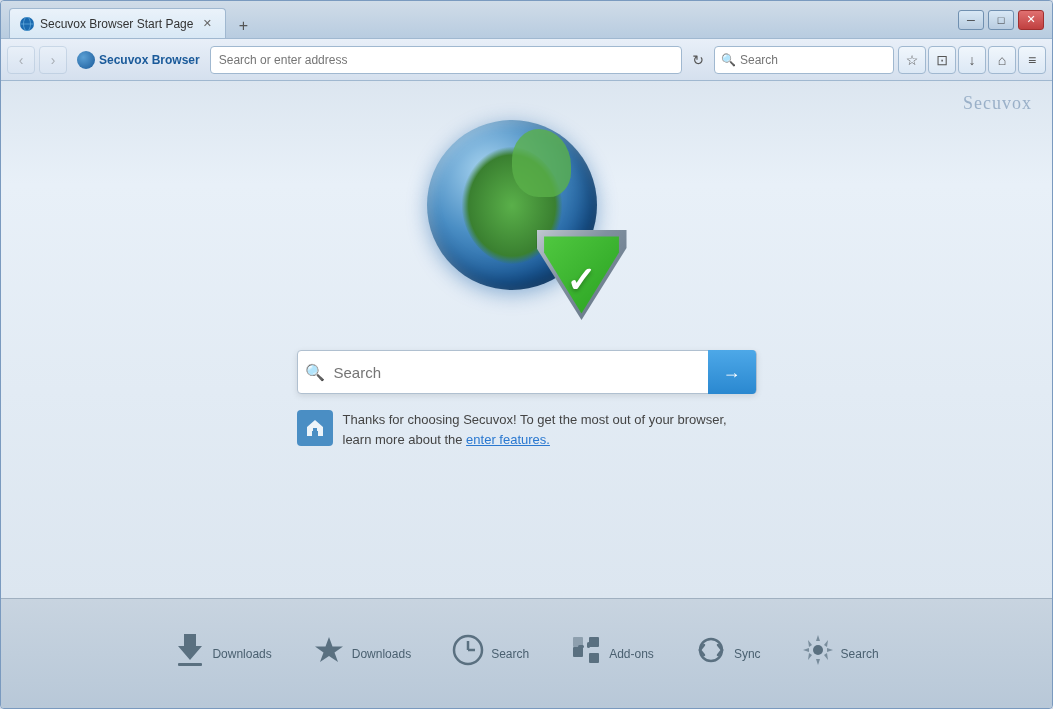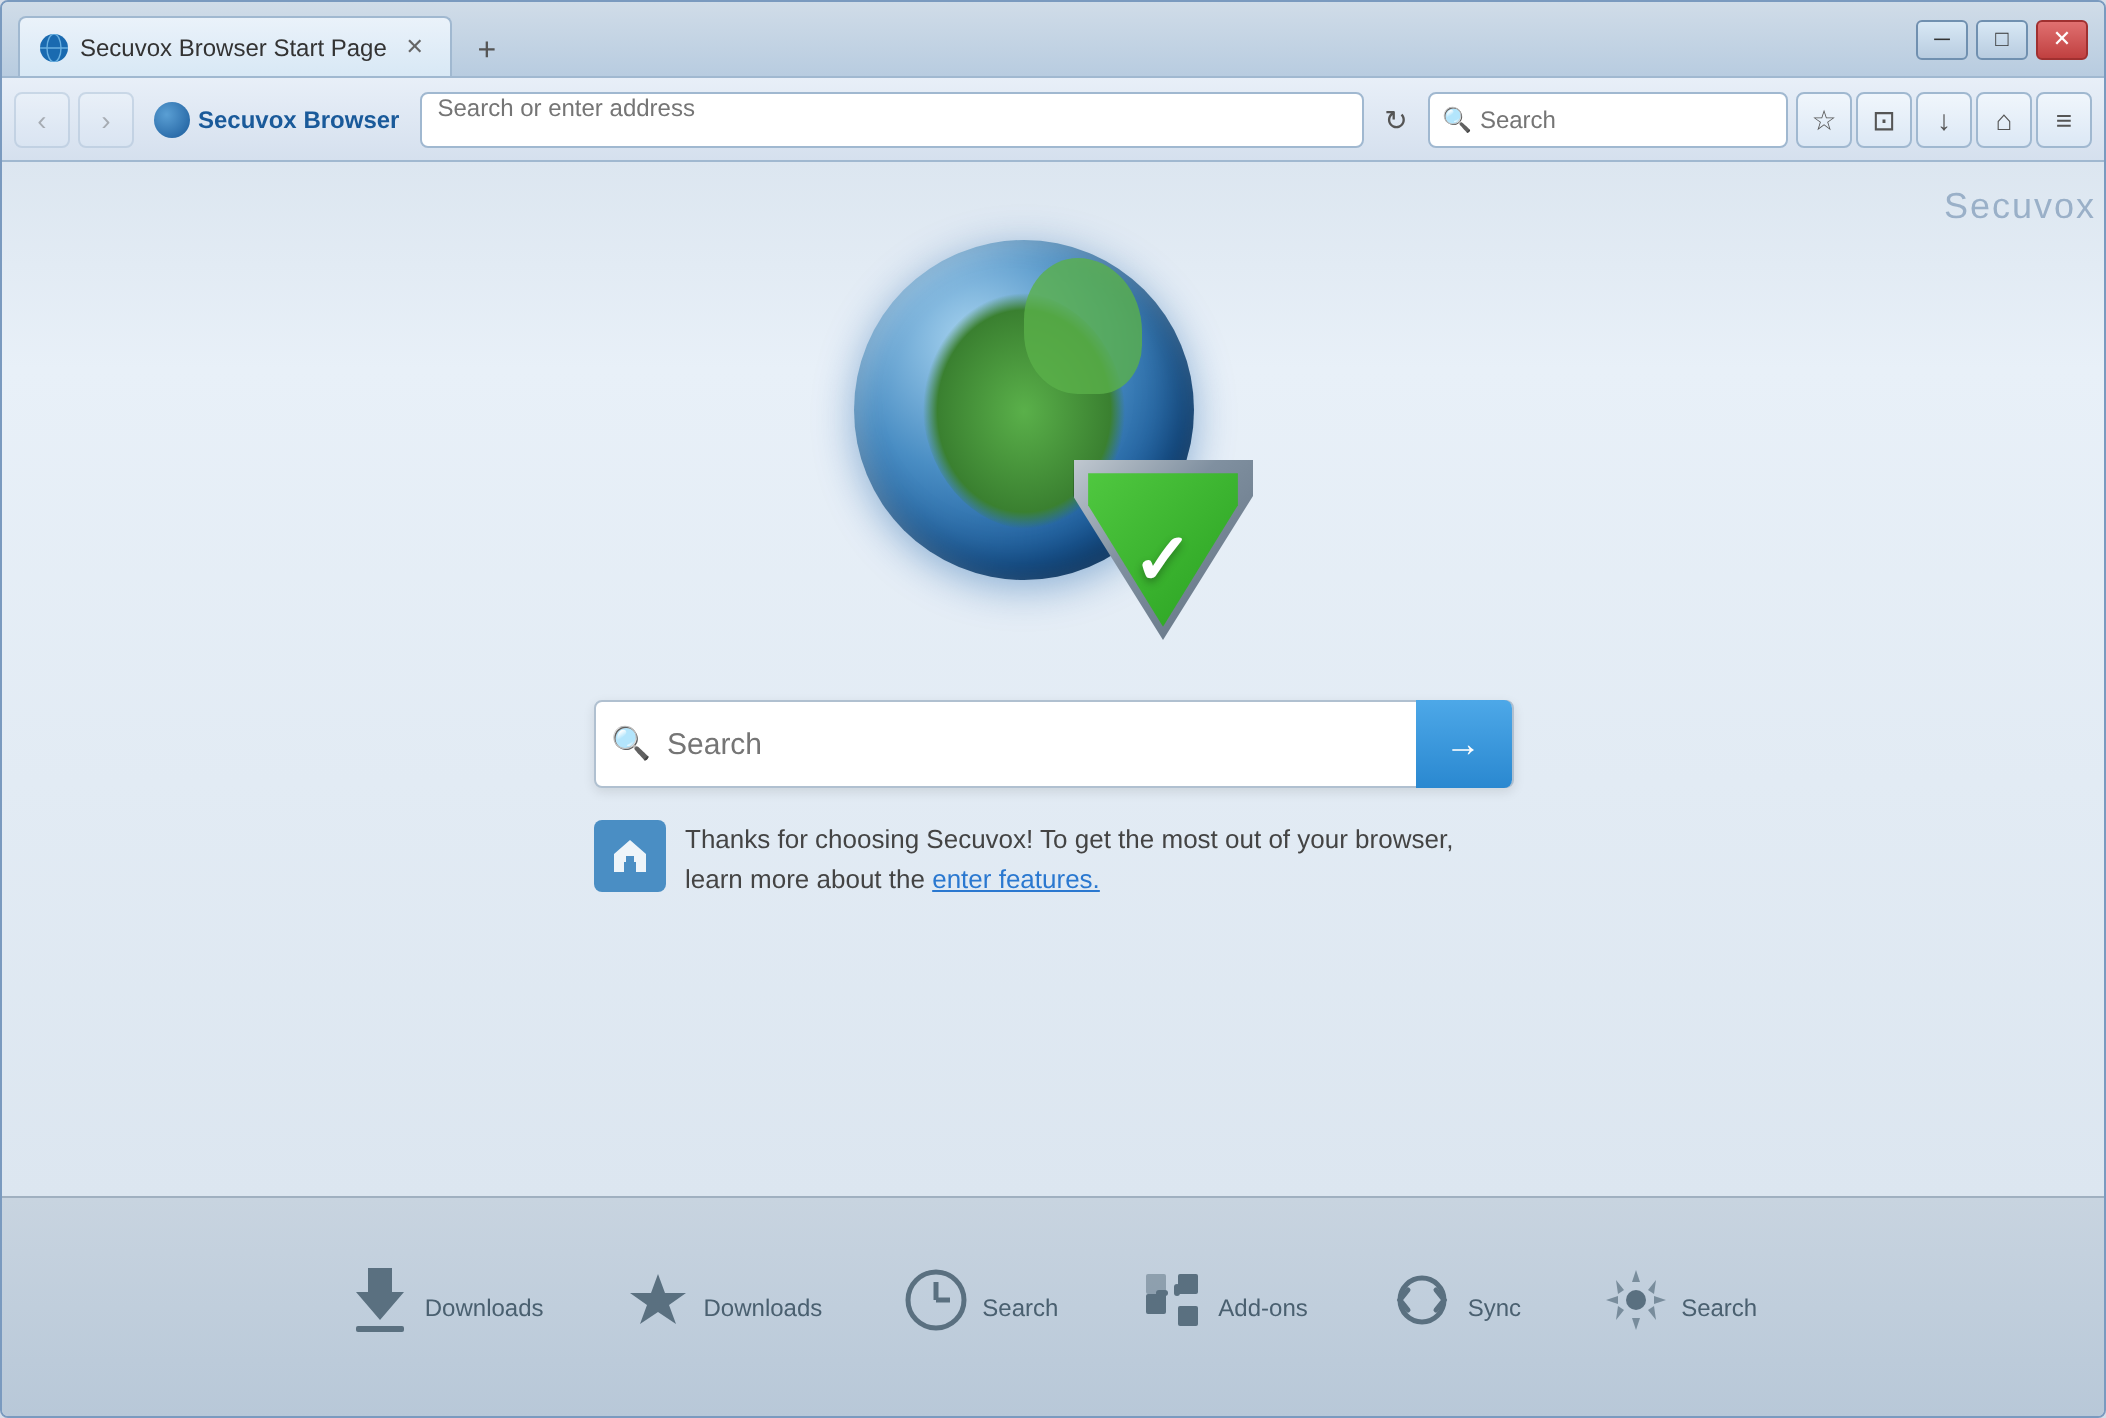--- a/index.html
+++ b/index.html
@@ -18,31 +18,31 @@
     .win-btn { width: 26px; height: 20px; border: 1px solid #7090b0; border-radius: 3px; display: flex; align-items: center; justify-content: center; cursor: pointer; font-size: 11px; background: linear-gradient(to bottom, #d8e8f5, #b8cce0); color: #333; }
     .win-btn.close { background: linear-gradient(to bottom, #e07070, #c04040); border-color: #a03030; color: white; }
 
     
     .nav-bar { background: linear-gradient(to bottom, #e8eff8, #d5e0ee); height: 42px; display: flex; align-items: center; padding: 0 6px; gap: 4px; border-bottom: 1px solid #a0b8d0; }
     .nav-btn { width: 28px; height: 28px; border: 1px solid #a0b8d0; border-radius: 4px; background: linear-gradient(to bottom, #f0f6fc, #dce8f5); display: flex; align-items: center; justify-content: center; cursor: pointer; color: #555; font-size: 14px; }
     .nav-btn:disabled, .nav-btn.disabled { opacity: 0.4; cursor: default; }
     .nav-logo { display: flex; align-items: center; gap: 4px; padding: 2px 6px; }
     .nav-logo-icon { width: 18px; height: 18px; border-radius: 50%; background: radial-gradient(circle at 35% 35%, #5a9fd4, #1a5a9a); }
     .nav-logo-text { font-size: 12px; font-weight: bold; color: #1a5a9a; }
-    .address-bar { flex: 1; height: 28px; border: 1px solid #a0b8d0; border-radius: 4px; background: white; display: flex; align-items: flex-start; padding: 0 8px; font-size: 12px; color: #666; }
+    .address-bar { flex: 1; height: 28px; border: 1px solid #a0b8d0; border-radius: 4px; background: white; display: flex; align-items: center; padding: 0 8px; font-size: 12px; color: #666; }
     .address-bar input { border: none; outline: none; flex: 1; font-size: 12px; color: #555; background: transparent; }
     .reload-btn { width: 24px; height: 24px; display: flex; align-items: center; justify-content: center; cursor: pointer; color: #555; font-size: 14px; }
     .search-bar { width: 180px; height: 28px; border: 1px solid #a0b8d0; border-radius: 4px; background: white; display: flex; align-items: center; padding: 0 6px; gap: 4px; }
     .search-bar input { border: none; outline: none; flex: 1; font-size: 12px; color: #555; background: transparent; }
     .nav-actions { display: flex; gap: 2px; }
     .nav-action-btn { width: 28px; height: 28px; border: 1px solid #a0b8d0; border-radius: 4px; background: linear-gradient(to bottom, #f0f6fc, #dce8f5); display: flex; align-items: center; justify-content: center; cursor: pointer; color: #555; font-size: 14px; }
 
     
     .main-content { flex: 1; background: linear-gradient(to bottom, #dce6f0 0%, #e8f0f8 20%, #dce6f0 100%); display: flex; flex-direction: column; align-items: center; justify-content: center; position: relative; padding-bottom: 110px; }
-    .brand-label { position: absolute; top: 12px; right: 4px; font-size: 18px; color: #9ab0c8; font-weight: 300; letter-spacing: 1px; }
+    .brand-label { position: absolute; top: 12px; right: 20px; font-size: 18px; color: #9ab0c8; font-weight: 300; letter-spacing: 1px; font-family: Liberation Serif, serif; }
 
     
     .logo-container { position: relative; width: 200px; height: 200px; margin-bottom: 30px; }
     .globe { width: 170px; height: 170px; border-radius: 50%; background: radial-gradient(circle at 35% 30%, #a8d4f0, #4a8ec4 40%, #1a5a9a 70%, #0a3060); position: relative; overflow: hidden; box-shadow: 0 4px 20px rgba(0,80,160,0.4), inset -8px -8px 20px rgba(0,0,0,0.3), inset 4px 4px 12px rgba(255,255,255,0.3); }
     .globe::before { content: ''; position: absolute; top: 15%; left: 20%; width: 60%; height: 70%; background: radial-gradient(ellipse, #5ab04a 0%, #3a8030 60%, transparent 70%); border-radius: 40% 60% 50% 60%; }
     .globe::after { content: ''; position: absolute; top: 5%; left: 50%; width: 35%; height: 40%; background: #5ab04a; border-radius: 50% 60% 40% 50%; opacity: 0.8; }
     .shield { position: absolute; bottom: 0; right: 0; width: 90px; height: 100px; }
     .shield-body { width: 90px; height: 90px; background: linear-gradient(135deg, #c0c8d0 0%, #8090a0 40%, #607080 100%); clip-path: polygon(50% 100%, 0% 20%, 0% 0%, 100% 0%, 100% 20%); position: absolute; bottom: 0; box-shadow: 0 4px 12px rgba(0,0,0,0.4); }
     .shield-inner { position: absolute; bottom: 5px; left: 6px; right: 6px; top: 5px; background: linear-gradient(135deg, #50c840, #28a020); clip-path: polygon(50% 98%, 2% 22%, 2% 2%, 98% 2%, 98% 22%); display: flex; align-items: center; justify-content: center; }
     .checkmark { color: white; font-size: 36px; font-weight: bold; margin-top: 10px; text-shadow: 0 2px 4px rgba(0,0,0,0.3); }

